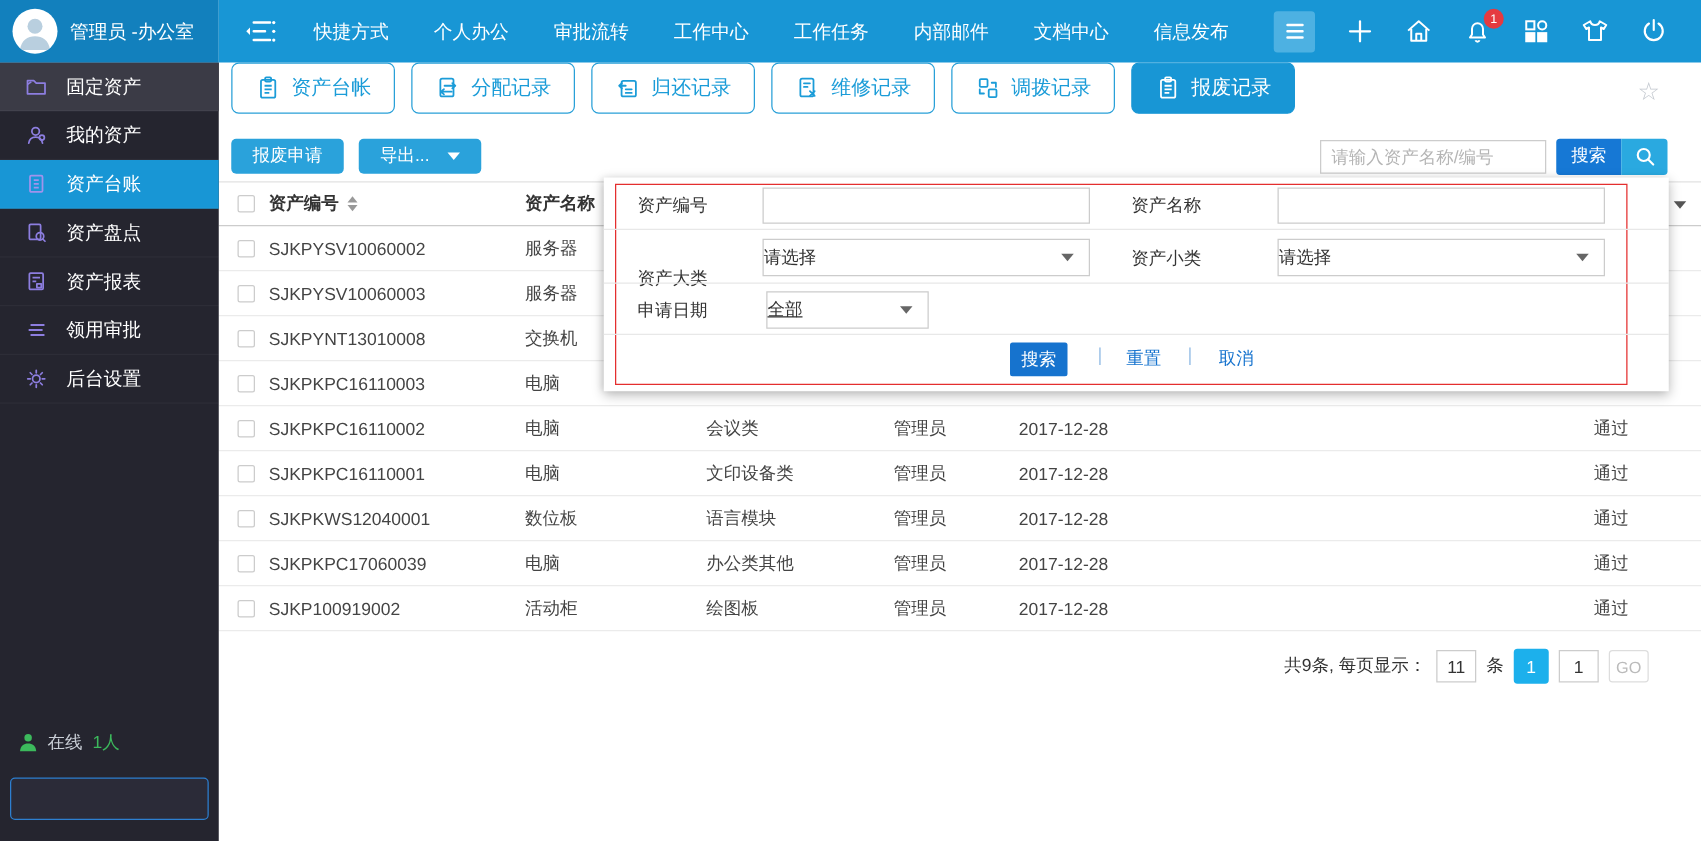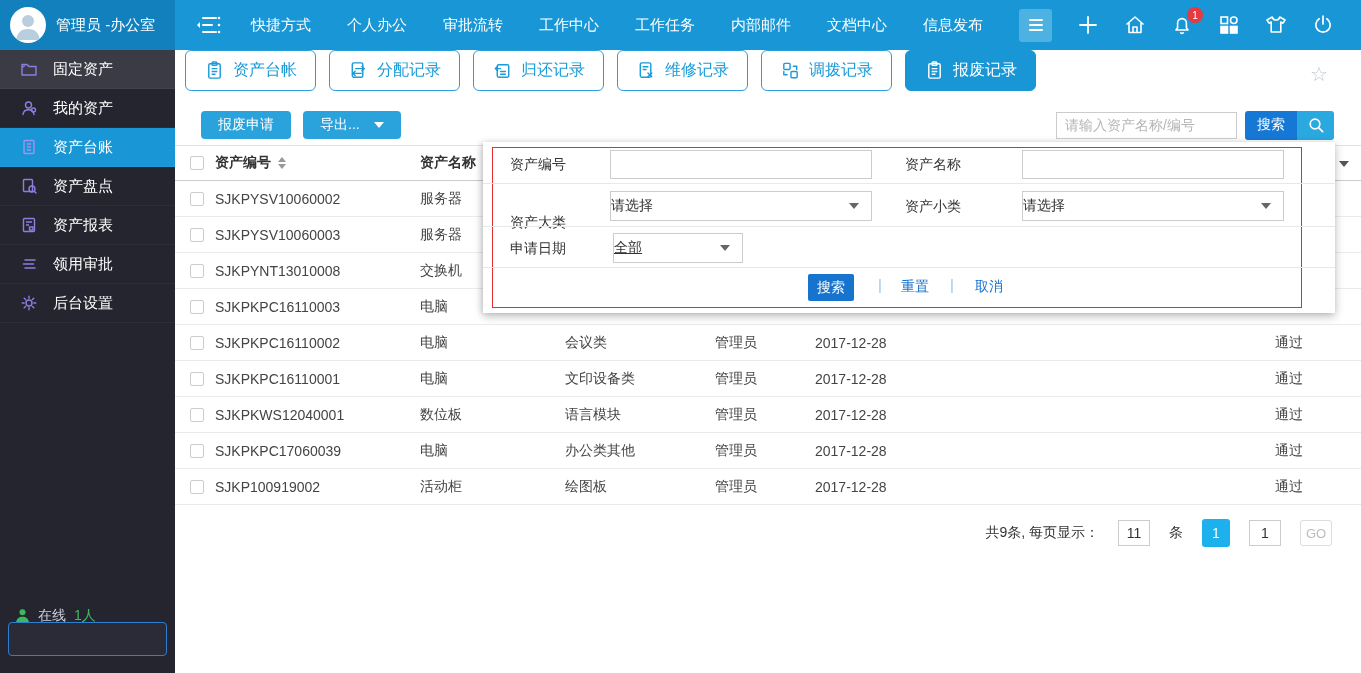--- a/index.html
+++ b/index.html
@@ -18,35 +18,35 @@
   .top-icons { margin-left:auto; display:flex; align-items:center; gap:23px; padding-right:26px; }
   .top-ic { position:relative; display:flex; }
   .badge { position:absolute; top:-6px; right:-9px; min-width:16px; height:16px; border-radius:8px; background:#e53a40; color:#fff; font-size:10px; display:flex; align-items:center; justify-content:center; padding:0 3px; }
 
   
   .sidebar { position:absolute; left:0; top:50px; width:175px; bottom:0; background:#25252f; z-index:15; }
   .side-item { height:39px; display:flex; align-items:center; gap:15px; padding-left:20px; color:#fff; font-size:15px; cursor:pointer; border-bottom:1px solid rgba(255,255,255,0.04); }
   .side-item.first { background:#3b3b46; }
   .side-item.active { background:#1896d5; }
   .side-item svg { flex:0 0 18px; }
-  .online { position:absolute; left:15px; bottom:48px; display:flex; align-items:center; gap:8px; color:#c9ced6; font-size:14px; }
+  .online { position:absolute; left:15px; bottom:70px; display:flex; align-items:center; gap:8px; color:#c9ced6; font-size:14px; }
   .online b { color:#3cb95c; font-weight:normal; }
   .side-search { position:absolute; left:8px; right:8px; bottom:17px; height:34px; border:1px solid #2d7fd0; border-radius:4px; background:#2b2b38; display:flex; align-items:center; }
   .side-search input { flex:1; background:transparent; border:none; outline:none; color:#ddd; padding:0 8px; font-size:14px; }
   .side-search svg { margin-right:10px; }
 
   
   .main { position:absolute; left:175px; top:50px; right:0; bottom:0; background:#fff; }
 
   .tabrow { height:55px; display:flex; align-items:flex-start; gap:13px; padding-left:10px; position:relative; }
   .tab { height:41px; border:1px solid #29a0d8; border-radius:6px; background:#fff; color:#1b9cd8; display:flex; align-items:center; gap:8px; padding:0 18px; font-size:16px; cursor:pointer; }
   .tab.active { background:#1896d5; border-color:#1896d5; color:#fff; }
   .fav-star { position:absolute; right:33px; top:14px; color:#c3c8cf; font-size:20px; cursor:pointer; line-height:1; }
 
-  .toolbar { height:40px; display:flex; align-items:center; gap:12px; padding:0 27px 0 26px; }
+  .toolbar { height:40px; display:flex; align-items:center; gap:12px; padding:0 27px 0 10px; }
   .btn-blue { background:#2aa2db; color:#fff; border-radius:4px; height:28px; padding:0 17px; font-size:14px; display:flex; align-items:center; gap:14px; cursor:pointer; border:none; }
   .caret-w { width:0; height:0; border-left:5px solid transparent; border-right:5px solid transparent; border-top:6px solid #fff; }
   .search-group { margin-left:auto; display:flex; align-items:center; }
   .search-group input { width:181px; height:27px; border:1px solid #ccc; padding:0 8px; font-size:14px; color:#333; outline:none; }
   .search-group input::placeholder { color:#b5b5b5; }
   .btn-search { height:29px; width:52px; background:#1678d5; color:#fff; border:none; font-size:14px; margin-left:8px; border-radius:3px 0 0 3px; cursor:pointer; }
   .btn-mag { height:29px; width:37px; background:#2aa9e0; border:none; border-radius:0 3px 3px 0; display:flex; align-items:center; justify-content:center; cursor:pointer; }
 
   
   .tbl { border-top:1px solid #e2e2e2; }
@@ -55,21 +55,21 @@
   .thead .hcell { display:flex; align-items:center; }
   .trow { height:36px; border-bottom:1px solid #ebebeb; color:#444; }
   .chk { width:14px; height:14px; border:1px solid #ccc; border-radius:2px; background:#fff; cursor:pointer; }
   .sort { display:inline-flex; flex-direction:column; gap:2px; margin-left:7px; cursor:pointer; }
   .sort i { display:block; width:0; height:0; border-left:4px solid transparent; border-right:4px solid transparent; }
   .sort .up { border-bottom:5px solid #999; }
   .sort .dn { border-top:5px solid #999; }
   .col-arrow { position:absolute; right:12px; top:15px; width:0; height:0; border-left:5px solid transparent; border-right:5px solid transparent; border-top:6px solid #555; cursor:pointer; }
 
   
-  .pager { height:56px; display:flex; align-items:center; justify-content:flex-end; gap:19px; padding-right:29px; font-size:14px; color:#333; }
+  .pager { height:56px; display:flex; align-items:center; justify-content:flex-end; gap:8px; padding-right:42px; font-size:14px; color:#333; }
   .pager input { width:32px; height:26px; border:1px solid #ccc; text-align:center; font-size:14px; color:#333; outline:none; }
   .page-btn { width:28px; height:28px; background:#1cb0ec; color:#fff; border:none; border-radius:3px; font-size:14px; cursor:pointer; }
   .go-btn { width:32px; height:26px; background:#fff; border:1px solid #ddd; border-radius:3px; color:#bbb; font-size:13px; cursor:pointer; }
 
   
   .panel { position:absolute; left:308px; top:92px; width:852px; height:171px; background:#fff; box-shadow:0 3px 9px rgba(0,0,0,0.28), -2px 0 5px rgba(0,0,0,0.08); z-index:10; }
   .panel-border { position:absolute; left:9px; top:5px; right:33px; bottom:5px; border:1px solid #e42e2e; pointer-events:none; }
   .panel .divider { position:absolute; left:0; right:0; height:1px; background:#e8e8e8; }
   .f-label { position:absolute; font-size:14px; color:#333; }
   .f-input { position:absolute; height:29px; width:262px; border:1px solid #ccc; outline:none; padding:0 8px; font-size:14px; }

